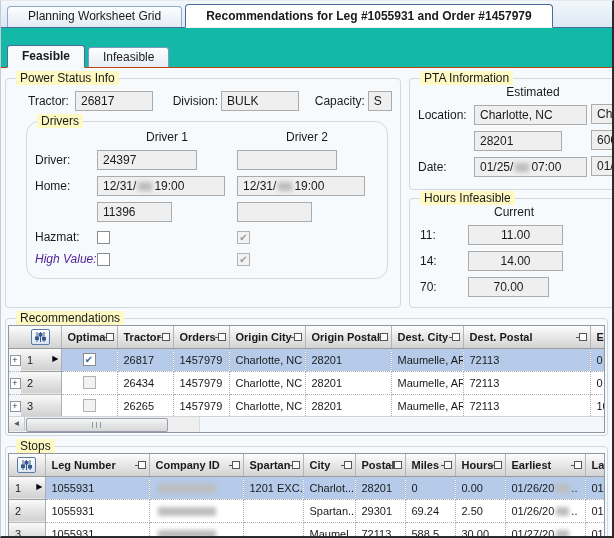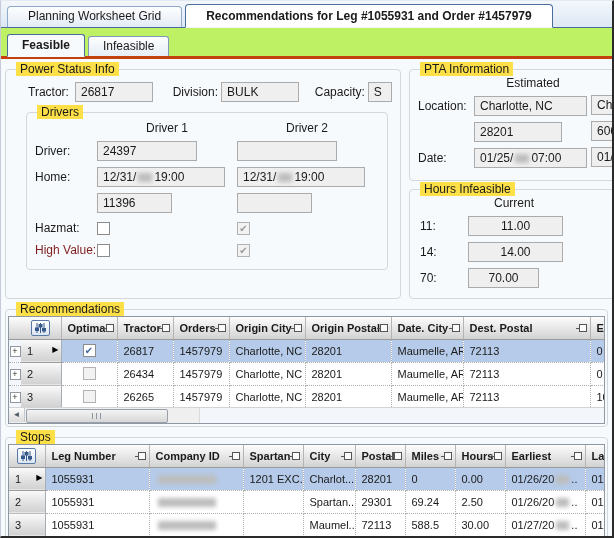--- a/index.html
+++ b/index.html
@@ -5,51 +5,51 @@
   html,body{margin:0;padding:0;background:#fff;}
   body{width:614px;height:538px;overflow:hidden;font-family:"Liberation Sans",sans-serif;font-size:12px;color:#1a1a1a;}
   .window{box-sizing:border-box;width:614px;height:538px;border-left:1px solid #c3ccd8;border-top:1px solid #e4eaf2;border-right:2px solid #2a2a2a;border-bottom:2px solid #2a2a2a;background:#f7fafd;overflow:hidden;}
 
   
   .docbar{height:27px;background:linear-gradient(#f3f7fc,#dde8f4);border-bottom:1px solid #4a6c9b;display:flex;align-items:flex-end;padding-left:6px;box-sizing:border-box;}
   .doctab{box-sizing:border-box;height:21px;line-height:19px;padding:0 20px;border:1px solid #8ea9c9;border-bottom:none;border-radius:4px 4px 0 0;background:linear-gradient(#fdfefe,#e3ebf5);margin-right:3px;white-space:nowrap;cursor:default;}
   .doctab.active{height:24px;line-height:22px;background:#fff;border-color:#4a6c9b;font-weight:bold;margin-bottom:-1px;border-bottom:1px solid #eef3fa;}
 
   
-  .subbar{height:31px;background:#bef264;border-bottom:3px solid #c2410c;display:flex;align-items:flex-end;padding-left:6px;box-sizing:border-box;}
+  .subbar{height:40px;background:#14b8a6;border-bottom:1px solid #c2410c;display:flex;align-items:flex-end;padding-left:6px;box-sizing:border-box;}
   .subtab{box-sizing:border-box;height:20px;line-height:18px;padding:0 14px;border:1px solid #7e99bd;border-bottom:none;border-radius:3px 3px 0 0;background:linear-gradient(#fdfefe,#e6edf6);margin-right:3px;white-space:nowrap;cursor:default;}
   .subtab.active{height:23px;line-height:21px;background:#f7fafd;border-color:#4a6c9b;font-weight:bold;margin-bottom:-1px;border-bottom:1px solid #f7fafd;}
 
   .content{position:relative;box-sizing:border-box;width:100%;height:484px;padding:2px 0 0 4px;background:#f7fafd;overflow:hidden;}
 
   
   .group{position:relative;border:1px solid #d3d8de;border-radius:4px;margin-top:8px;background:transparent;}
-  .group>.legend{position:absolute;top:-8px;left:10px;background:#fde047;padding:0 4px;white-space:nowrap;}
+  .group>.legend{position:absolute;top:-8px;left:10px;background:#fef9c3;padding:0 4px;white-space:nowrap;}
 
   
   .fld{box-sizing:border-box;height:20px;line-height:18px;background:#efefef;border:1px solid #ababab;padding:0 5px;white-space:nowrap;overflow:hidden;}
   .lbl{white-space:nowrap;}
-  .lbl.dim{color:#7f1d1d;}
+  .lbl.dim{color:#4c1d95;font-style:italic;}
   .blur{display:inline-block;vertical-align:middle;height:9px;background:#bdbdbd;border-radius:1px;filter:blur(2px);margin:0 2px;}
 
   
   .cb{box-sizing:border-box;display:inline-block;width:13px;height:13px;background:#fff;border:1px solid #8b8b8b;text-align:center;vertical-align:middle;position:relative;}
   .cb .mark{display:none;font-size:10px;line-height:11px;color:#3f67a0;font-style:normal;}
   .cb.checked .mark{display:block;}
   .cb.disabled{background:#f2f2f2;border-color:#b2b2b2;}
   .cb.disabled .mark{color:#9a9a9a;}
 
   
   .toprow{display:flex;gap:8px;}
   .ps-group{width:378px;flex:none;padding:10px 8px 8px;}
   .rightcol{width:240px;flex:none;display:flex;flex-direction:column;}
   .pta-group,.hrs-group{width:236px;box-sizing:border-box;padding:6px 6px 8px;}
 
   .ps-row1{display:flex;align-items:center;margin:2px 0 10px 14px;}
-  .drivers-group{margin:4px 4px 0 12px;padding:4px 0 10px 0;}
+  .drivers-group{margin:4px 4px 0 12px;padding:4px 0 10px 0;border-radius:13px;}
   .dg-head{display:grid;grid-template-columns:62px 140px 140px;margin:4px 0 6px 8px;}
   .dg-head div{text-align:center;}
   .dg-row{display:grid;grid-template-columns:62px 140px 140px;align-items:center;margin:0 0 6px 8px;}
   .dg-row .w100{width:100px;}
   .dg-row .w128{width:128px;}
   .dg-row .w75{width:75px;}
   .cbrow{height:18px;margin-bottom:4px;}
 
   .pta-grid{display:grid;grid-template-columns:56px 118px;row-gap:6px;align-items:center;margin-left:2px;}
   .pta-grid .hdr{text-align:center;}
@@ -183,21 +183,21 @@
         <div class="group hrs-group" style="height:110px;">
           <div class="legend">Hours Infeasible</div>
           <div class="hrs-grid">
             <span></span>
               <span class="lbl hdr">Current</span>
             <span class="lbl">11:</span>
             <span class="fld" style="width:95px;margin-left:14px;">11.00</span>
             <span class="lbl">14:</span>
             <span class="fld" style="width:95px;margin-left:14px;">14.00</span>
             <span class="lbl">70:</span>
-            <span class="fld" style="width:71px;margin-left:14px;">70.00</span>
+            <span class="fld" style="width:81px;margin-left:14px;">70.00</span>
           </div>
 
         </div>
       </div>
     </div>
 
     <div class="group grid-group">
       <div class="legend">Recommendations</div>
       <div class="gridbox">
         <table class="grid" style="width:641px;">
@@ -224,21 +224,21 @@
                         <rect x="1.5" y="6" width="3" height="2.5"></rect>
                         <rect x="5" y="2.5" width="3" height="2.5"></rect>
                         <rect x="8.5" y="6.5" width="3" height="2.5"></rect>
                       </g>
                     </svg></span></td>
             <td class="gh"><span>Optimal</span><span class="pin"></span></td>
             <td class="gh"><span>Tractor</span><span class="pin"></span></td>
             <td class="gh"><span>Orders</span><span class="pin"></span></td>
             <td class="gh"><span>Origin City</span><span class="pin"></span></td>
             <td class="gh"><span>Origin Postal</span><span class="pin"></span></td>
-            <td class="gh"><span>Date. City</span><span class="pin"></span></td>
+            <td class="gh"><span>Dest. City</span><span class="pin"></span></td>
             <td class="gh"><span>Dest. Postal</span><span class="pin"></span></td>
             <td class="gh"><span>En</span></td>
           </tr>
           <tr class="selected">
             <td class="gut"><span class="expand">+</span></td>
             <td class="rowhdr"><span>1</span><span class="arrow visible">▶</span></td>
             <td class="dc cbcell"><span class="cb checked"><i class="mark">✔</i></span></td>
             <td class="dc">26817</td>
             <td class="dc">1457979</td>
             <td class="dc">Charlotte, NC</td>

